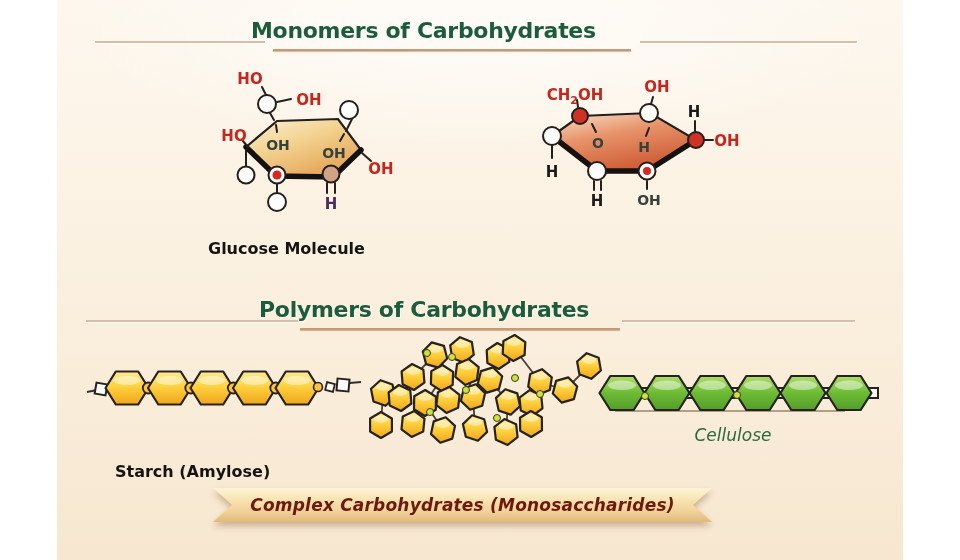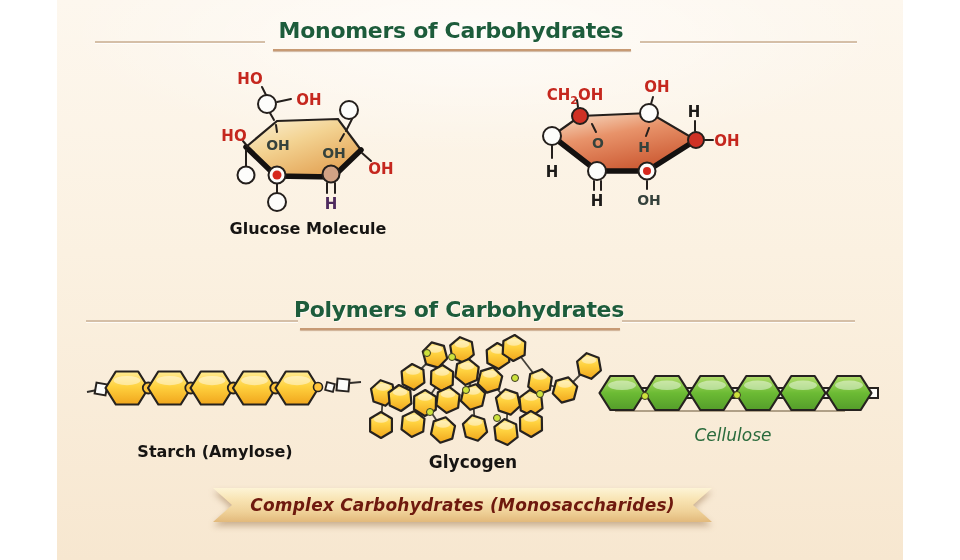--- a/index.html
+++ b/index.html
@@ -3,25 +3,25 @@
 <meta charset="utf-8">
 <style>
   html,body{margin:0;padding:0;background:#ffffff;}
   .stage{position:relative;width:960px;height:560px;background:#ffffff;overflow:hidden;
          font-family:"DejaVu Sans","Liberation Sans",sans-serif;}
   .paper{position:absolute;left:57px;top:0;width:846px;height:560px;
          background:
            radial-gradient(ellipse 70% 30% at 50% 6%, rgba(255,255,255,.65), rgba(255,255,255,0) 70%),
            linear-gradient(180deg,#fdf7ee 0%,#fbf1e1 45%,#f7e7d0 100%);}
   .abs{position:absolute;}
-  .section-title{position:absolute;text-align:center;font-weight:bold;font-size:22px;
+  .section-title{position:absolute;text-align:left;font-weight:bold;font-size:22px;
                  letter-spacing:-0.3px;color:#1d5c3b;text-shadow:1px 1px 0 rgba(255,255,255,.7);}
   .rule{position:absolute;height:2px;background:#d5bfa7;box-shadow:0 1px 0 rgba(255,255,255,.8);}
   .underline{position:absolute;height:2px;background:#c79a74;box-shadow:0 1px 1px rgba(150,100,60,.45);}
-  .caption{position:absolute;text-align:center;font-weight:bold;font-size:16px;color:#161412;}
+  .caption{position:absolute;font-weight:bold;font-size:16px;color:#161412;margin-top:20px;}
   .caption-green{position:absolute;text-align:center;font-weight:normal;font-style:italic;
                  font-size:17px;color:#2a6b3c;}
   .banner-wrap{position:absolute;filter:drop-shadow(0 4px 3px rgba(130,85,40,.38));}
   .banner{width:100%;height:100%;
           background:linear-gradient(180deg,#fdf4d6 0%,#f8e3b2 35%,#efd198 70%,#e2b97b 100%);
           clip-path:polygon(0 0,100% 0,calc(100% - 19px) 50%,100% 100%,0 100%,19px 50%);
           display:flex;align-items:center;justify-content:center;}
   .banner-text{font-weight:bold;font-style:italic;font-size:17px;color:#6e190e;letter-spacing:0.2px;}
   svg text{font-family:"DejaVu Sans","Liberation Sans",sans-serif;font-weight:bold;}
   .red-label{fill:#c5271e;font-size:15px;}
@@ -40,21 +40,20 @@
   <div class="rule" style="left:640px;top:41px;width:217px;"></div>
   <div class="underline" style="left:273px;top:49px;width:358px;"></div>
 
   <div class="rule" style="left:86px;top:320px;width:212px;"></div>
   <div class="section-title" style="left:259px;top:297px;width:400px;">Polymers of Carbohydrates</div>
   <div class="rule" style="left:622px;top:320px;width:233px;"></div>
   <div class="underline" style="left:300px;top:328px;width:320px;"></div>
 
   <div class="caption" style="left:208px;top:219px;width:200px;">Glucose Molecule</div>
   <div class="caption" style="left:115px;top:442px;width:200px;">Starch (Amylose)</div>
-  <div class="caption" style="left:373px;top:452px;width:200px;font-size:17px;">Glycogen</div>
   <div class="caption-green" style="left:633px;top:425px;width:200px;">Cellulose</div>
 
   <div class="banner-wrap" style="left:213px;top:488px;width:499px;height:34px;">
     <div class="banner">
       <span class="banner-text">Complex Carbohydrates (Monosaccharides)</span>
     </div>
   </div>
 
   <svg class="abs" id="diagram-svg" width="960" height="560" viewBox="0 0 960 560" style="left:0;top:0;">
     <defs>

